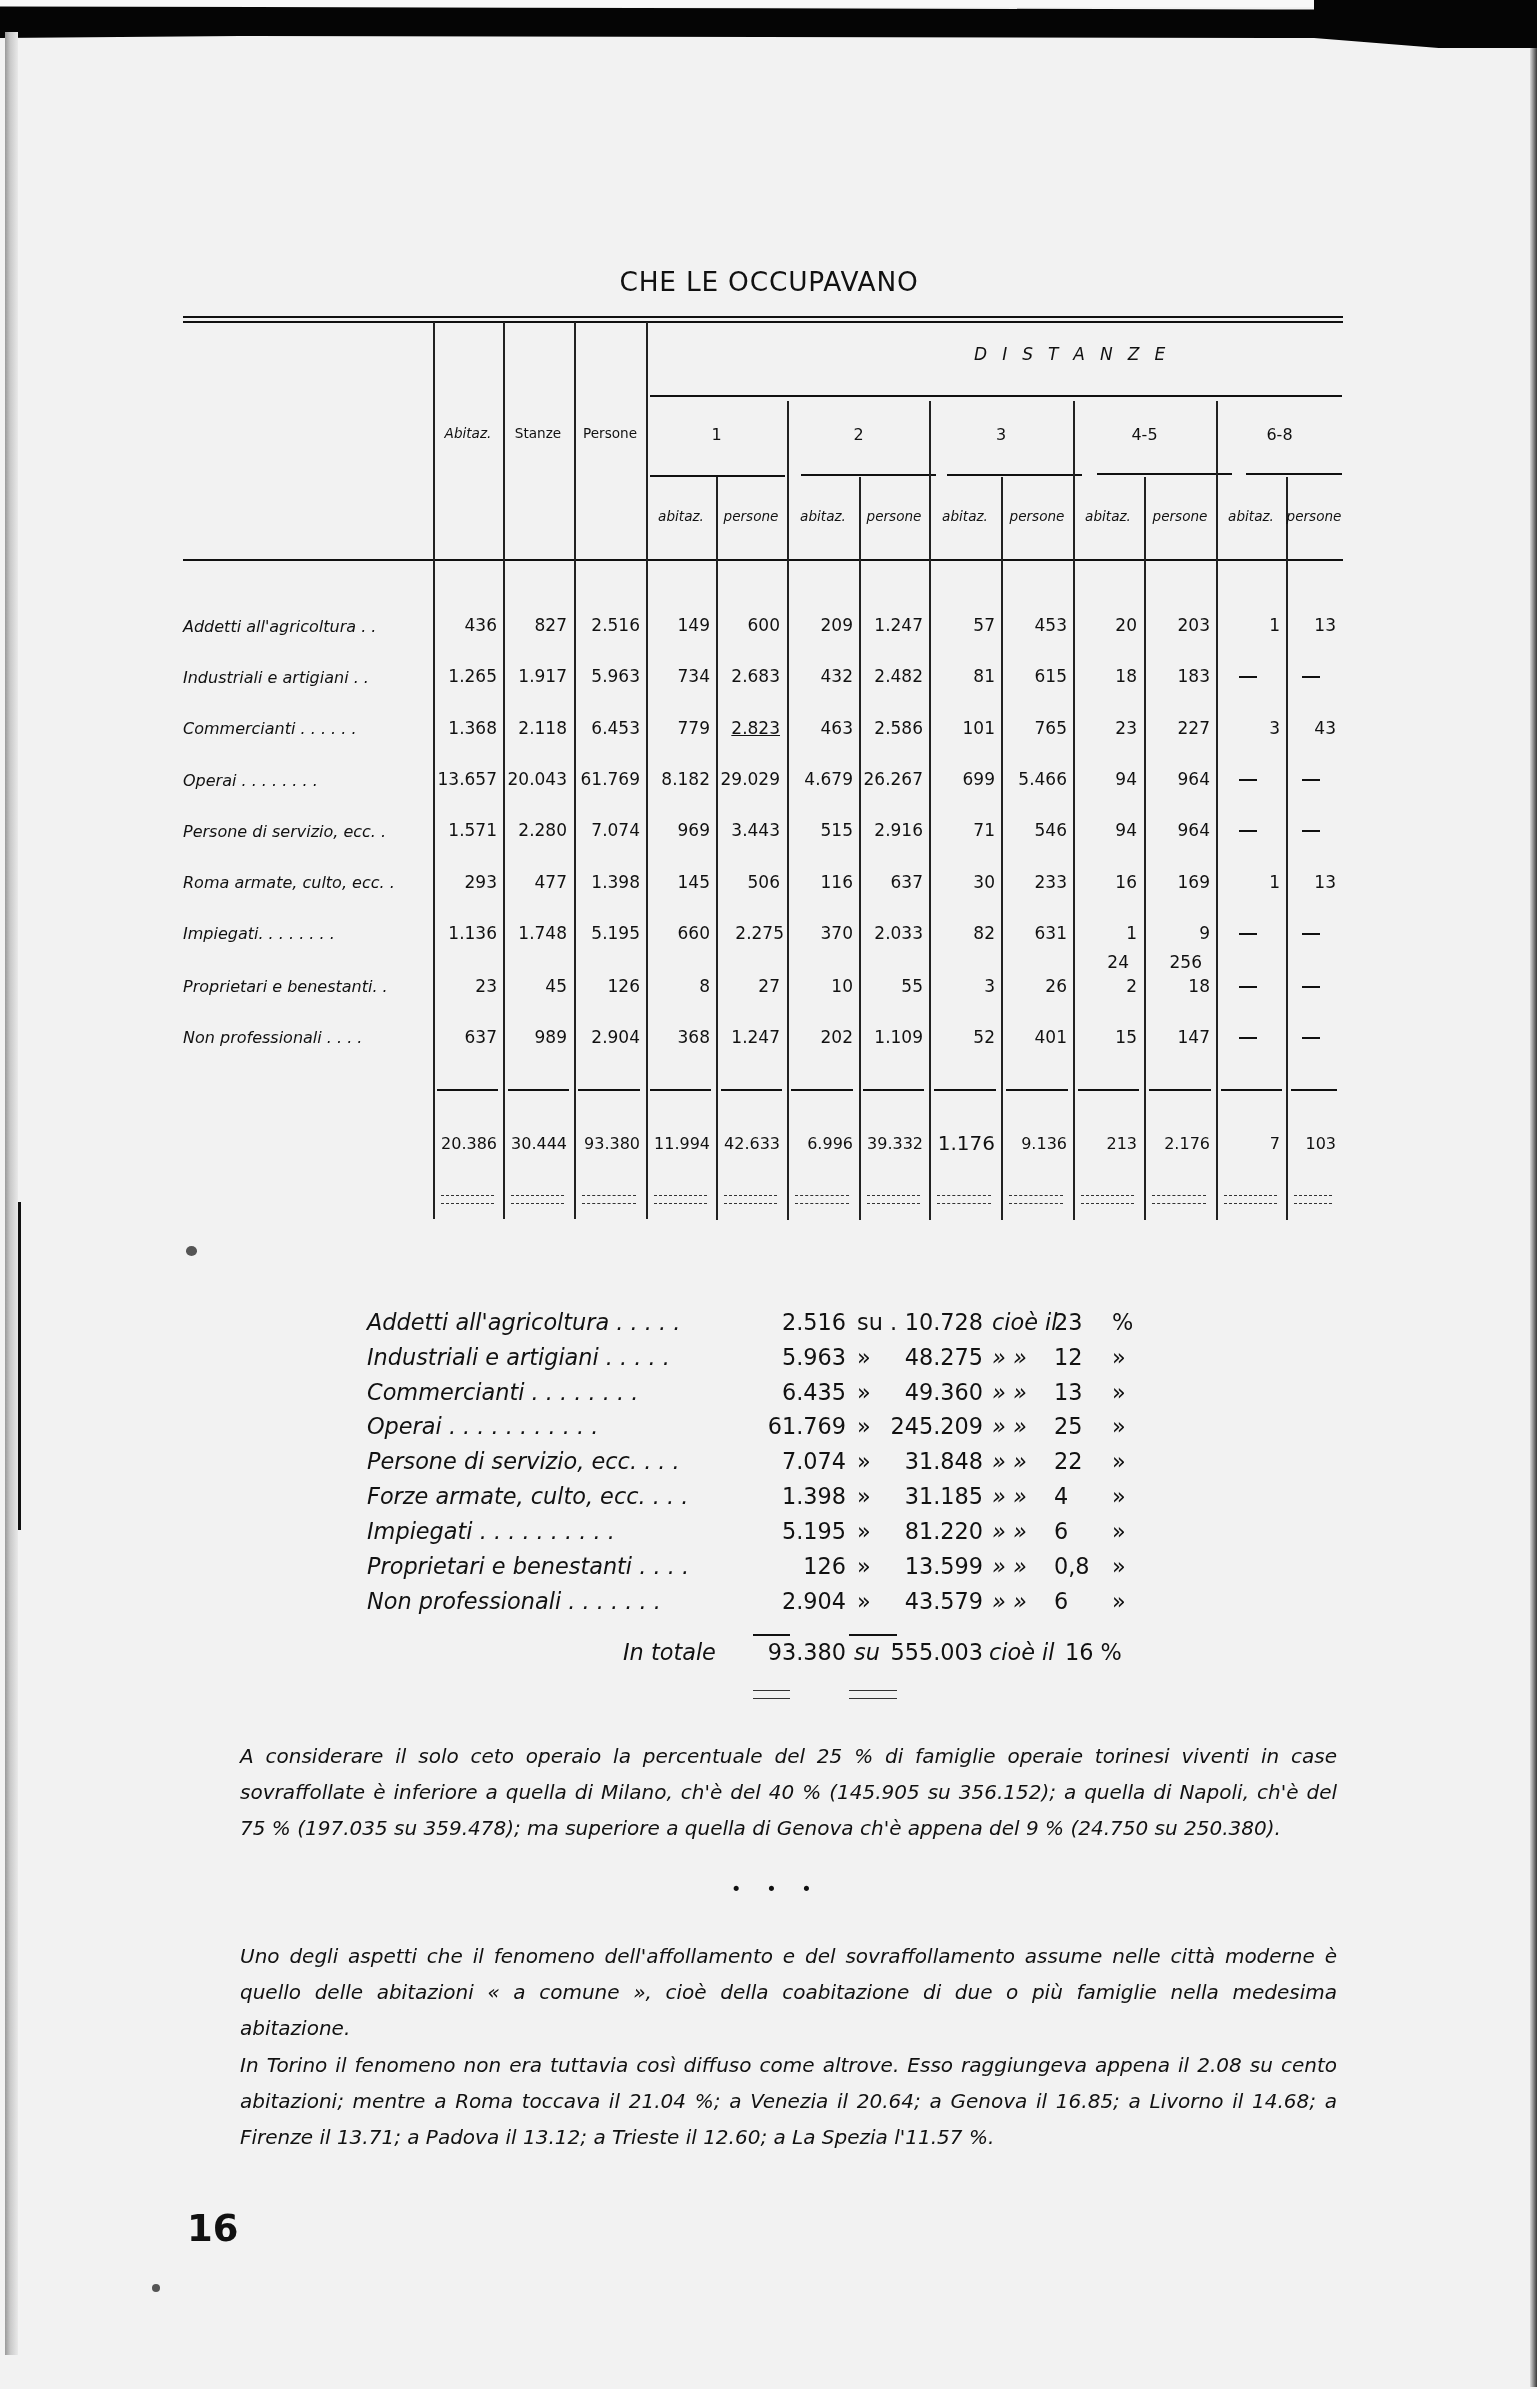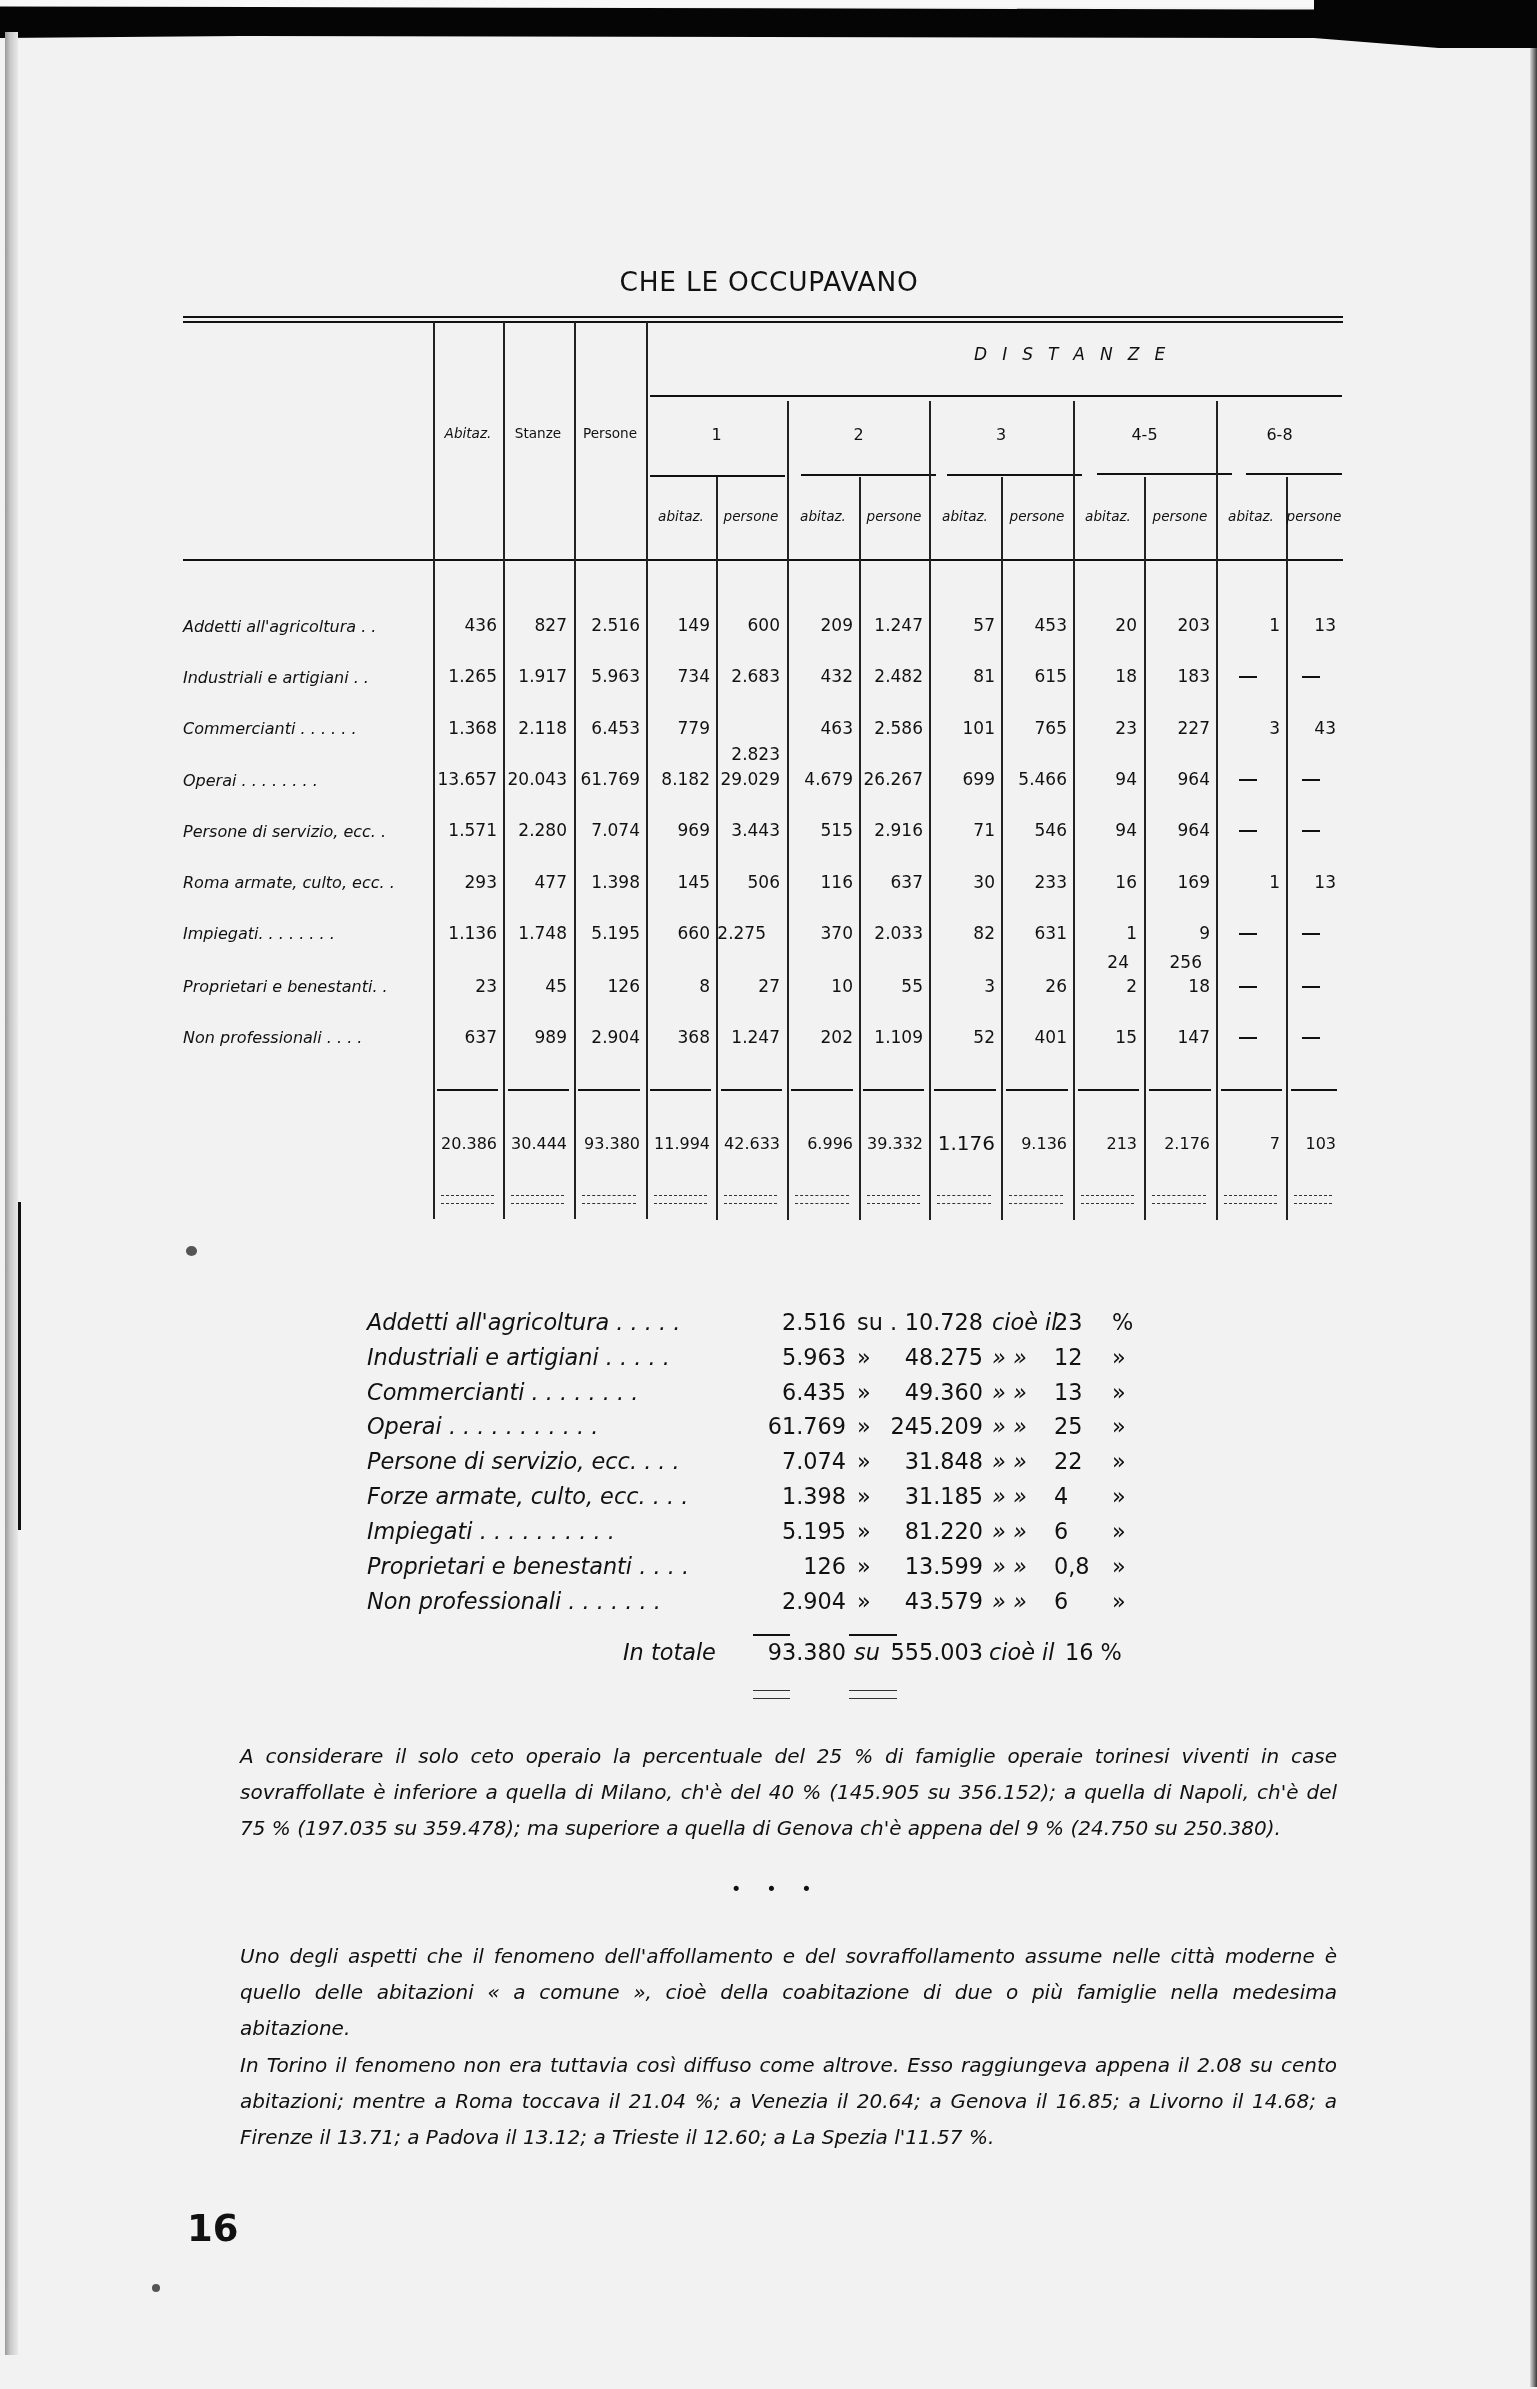--- a/index.html
+++ b/index.html
@@ -156,21 +156,21 @@
         <div class="cell" style="left: 1001px; top: 666px; width: 66px;">615</div>
         <div class="cell" style="left: 1073px; top: 666px; width: 64px;">18</div>
         <div class="cell" style="left: 1144px; top: 666px; width: 66px;">183</div>
         <div class="cell" style="left: 1216px; top: 666px; width: 64px; text-align: center;"><span class="dash"></span></div>
         <div class="cell" style="left: 1286px; top: 666px; width: 50px; text-align: center;"><span class="dash"></span></div>
         <div class="rlabel" style="left: 183px; top: 719px;"><span>Commercianti</span><span class="rdots"> . . . . . .</span></div>
         <div class="cell" style="left: 433px; top: 718px; width: 64px;">1.368</div>
         <div class="cell" style="left: 503px; top: 718px; width: 64px;">2.118</div>
         <div class="cell" style="left: 574px; top: 718px; width: 66px;">6.453</div>
         <div class="cell" style="left: 646px; top: 718px; width: 64px;">779</div>
-        <div class="cell" style="left: 716px; top: 744px; width: 64px;">2.823</div>
+        <div class="cell" style="left: 716px; top: 718px; width: 64px; text-decoration: underline;">2.823</div>
         <div class="cell" style="left: 787px; top: 718px; width: 66px;">463</div>
         <div class="cell" style="left: 859px; top: 718px; width: 64px;">2.586</div>
         <div class="cell" style="left: 929px; top: 718px; width: 66px;">101</div>
         <div class="cell" style="left: 1001px; top: 718px; width: 66px;">765</div>
         <div class="cell" style="left: 1073px; top: 718px; width: 64px;">23</div>
         <div class="cell" style="left: 1144px; top: 718px; width: 66px;">227</div>
         <div class="cell" style="left: 1216px; top: 718px; width: 64px;">3</div>
         <div class="cell" style="left: 1286px; top: 718px; width: 50px;">43</div>
         <div class="rlabel" style="left: 183px; top: 771px;"><span>Operai</span><span class="rdots"> . . . . . . . .</span></div>
         <div class="cell" style="left: 433px; top: 769px; width: 64px;">13.657</div>
@@ -212,21 +212,21 @@
         <div class="cell" style="left: 1001px; top: 872px; width: 66px;">233</div>
         <div class="cell" style="left: 1073px; top: 872px; width: 64px;">16</div>
         <div class="cell" style="left: 1144px; top: 872px; width: 66px;">169</div>
         <div class="cell" style="left: 1216px; top: 872px; width: 64px;">1</div>
         <div class="cell" style="left: 1286px; top: 872px; width: 50px;">13</div>
         <div class="rlabel" style="left: 183px; top: 924px;"><span>Impiegati</span><span class="rdots">. . . . . . . .</span></div>
         <div class="cell" style="left: 433px; top: 923px; width: 64px;">1.136</div>
         <div class="cell" style="left: 503px; top: 923px; width: 64px;">1.748</div>
         <div class="cell" style="left: 574px; top: 923px; width: 66px;">5.195</div>
         <div class="cell" style="left: 646px; top: 923px; width: 64px;">660</div>
-        <div class="cell" style="left: 702px; top: 923px; width: 64px;">2.275</div>
+        <div class="cell" style="left: 720px; top: 923px; width: 64px;">2.275</div>
         <div class="cell" style="left: 787px; top: 923px; width: 66px;">370</div>
         <div class="cell" style="left: 859px; top: 923px; width: 64px;">2.033</div>
         <div class="cell" style="left: 929px; top: 923px; width: 66px;">82</div>
         <div class="cell" style="left: 1001px; top: 923px; width: 66px;">631</div>
         <div class="cell" style="left: 1073px; top: 923px; width: 64px;">1</div>
         <div class="cell" style="left: 1144px; top: 923px; width: 66px;">9</div>
         <div class="cell" style="left: 1216px; top: 923px; width: 64px; text-align: center;"><span class="dash"></span></div>
         <div class="cell" style="left: 1286px; top: 923px; width: 50px; text-align: center;"><span class="dash"></span></div>
         <div class="rlabel" style="left: 183px; top: 977px;"><span>Proprietari e benestanti.</span><span class="rdots"> .</span></div>
         <div class="cell" style="left: 433px; top: 976px; width: 64px;">23</div>

